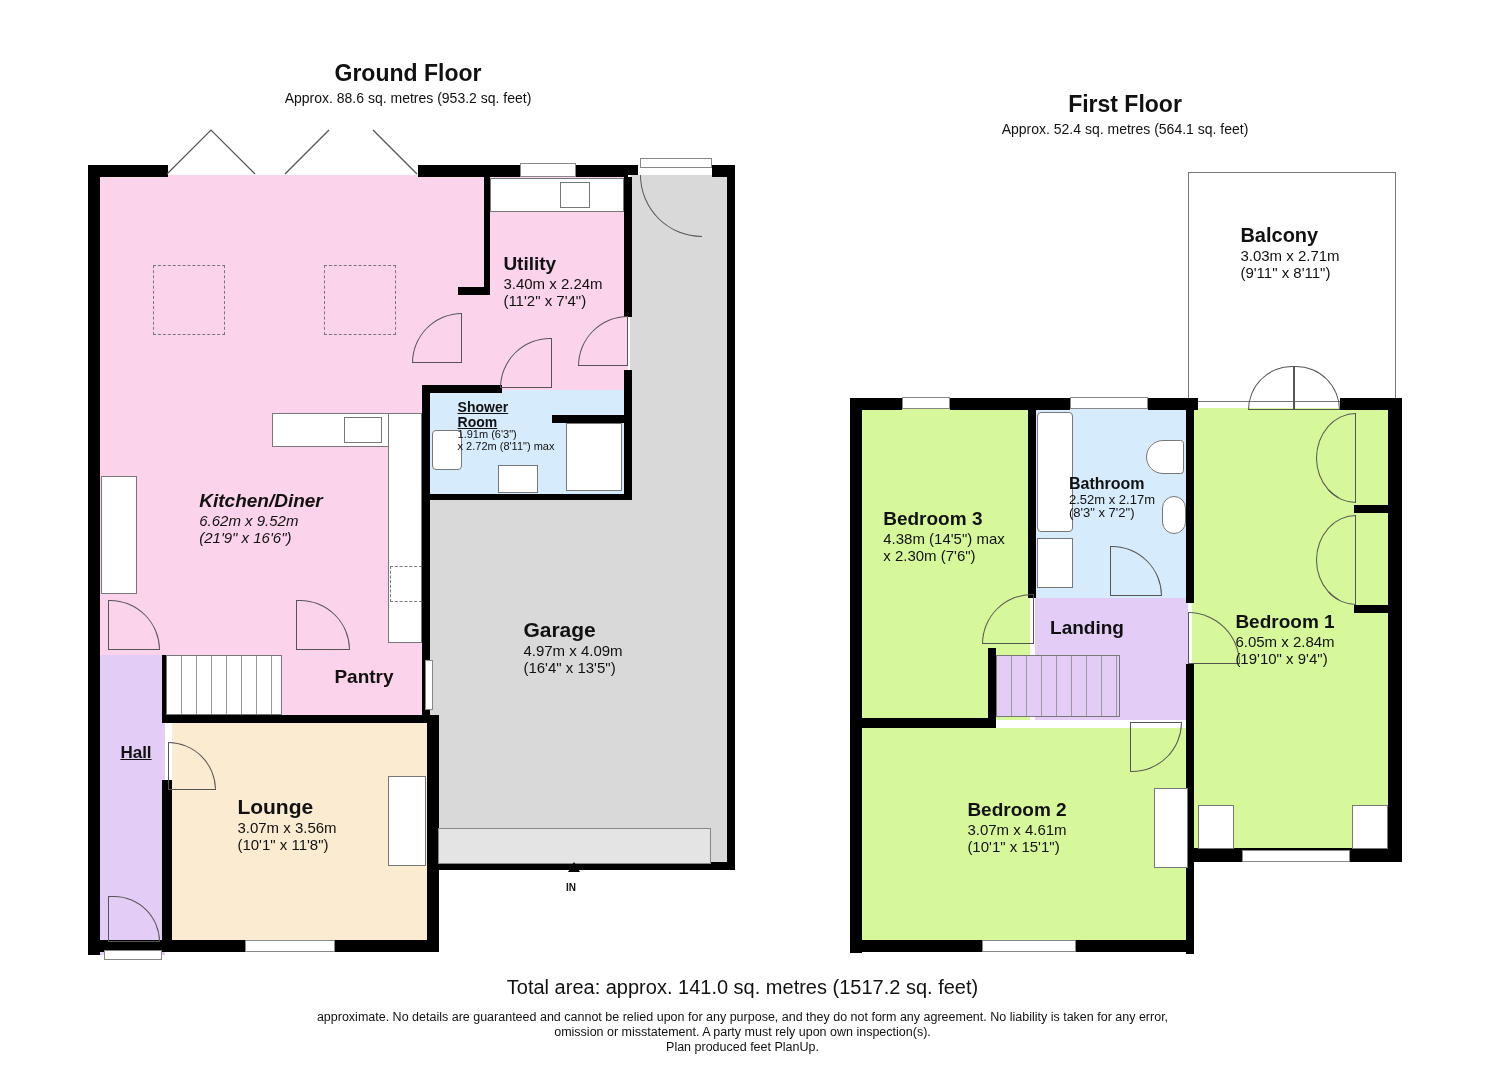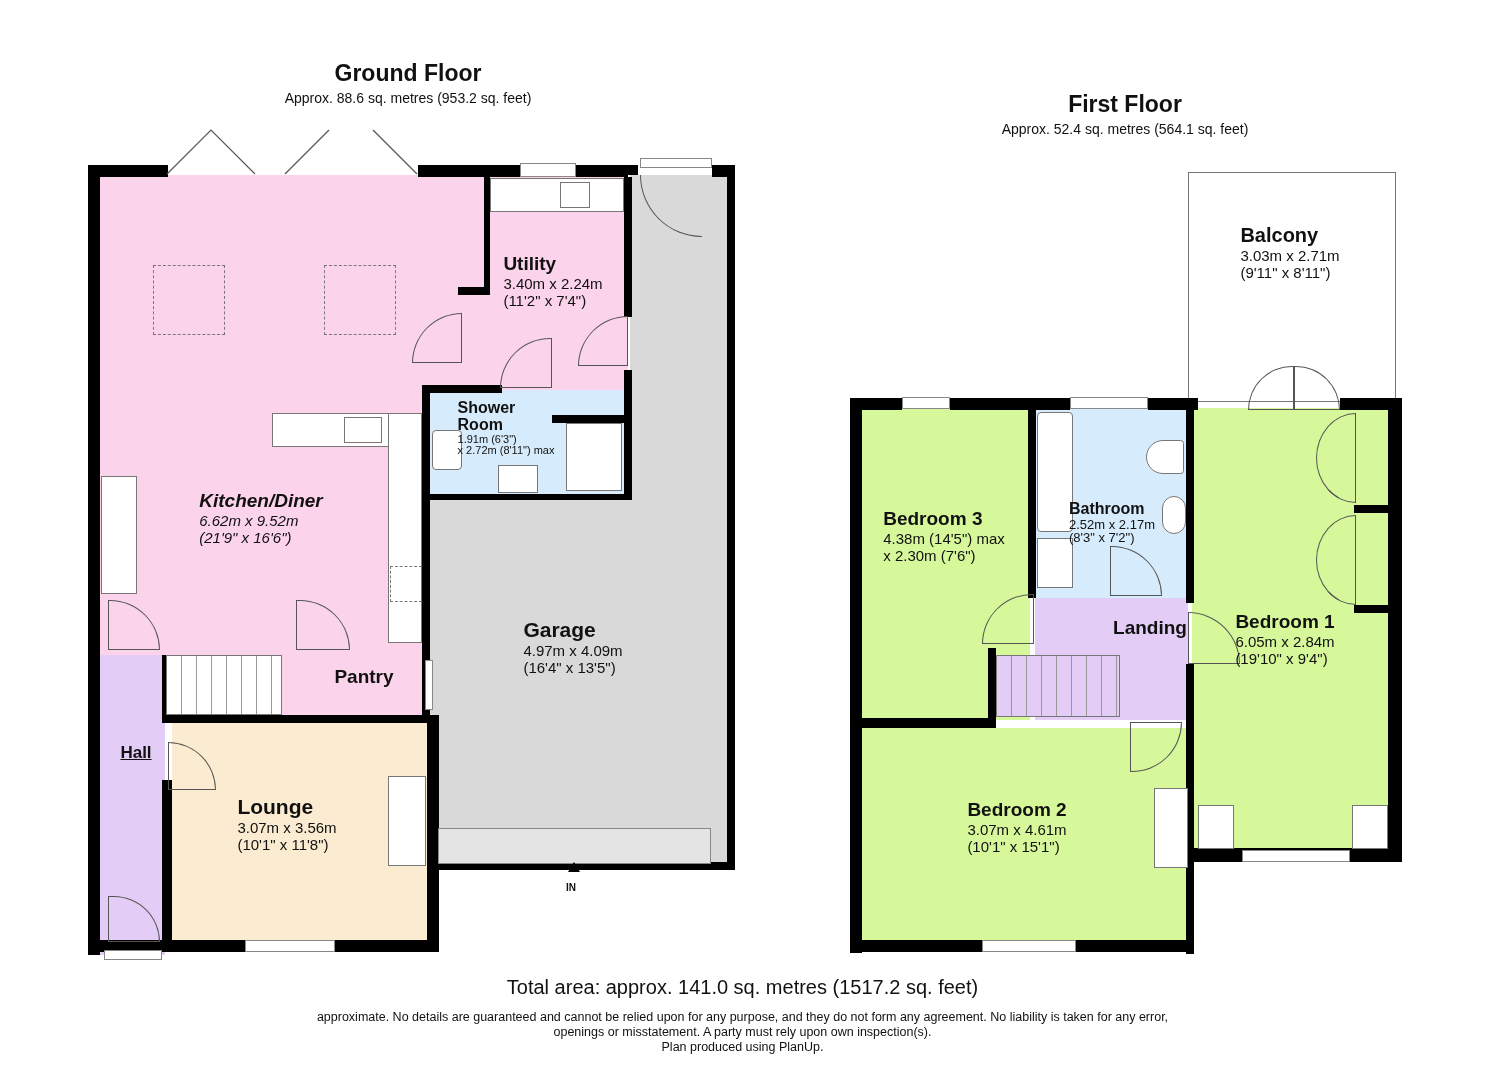--- a/index.html
+++ b/index.html
@@ -4,21 +4,21 @@
 <style>
   html,body{margin:0;padding:0;background:#fff;}
   body{width:1485px;height:1080px;position:relative;overflow:hidden;font-family:"Liberation Sans",sans-serif;color:#111;}
   .abs{position:absolute;}
   .title{font-weight:bold;font-size:23px;text-align:center;}
   .sub{font-size:14px;text-align:center;}
   .room{position:absolute;}
   .label{position:absolute;text-align:left;line-height:1.15;white-space:nowrap;transform:translateX(-50%);}
   .rname{font-weight:bold;font-size:19px;display:block;}
   .rdim{font-size:15px;display:block;}
-  .small .rname{font-size:16px;}
+  .small .rname{font-size:14px;text-decoration:underline;}
   .small .rdim{font-size:11px;}
   .wall{position:absolute;background:#000;}
   .window{position:absolute;background:#fff;border:1px solid #888;box-sizing:border-box;}
   .door-arc{position:absolute;border:1px solid #555;box-sizing:border-box;}
   .fixture{position:absolute;background:#fff;border:1px solid #777;box-sizing:border-box;}
   .dash{position:absolute;border:1px dashed #777;box-sizing:border-box;}
   .total{position:absolute;left:0;width:1485px;top:976px;text-align:center;font-size:20px;}
   .disclaimer{position:absolute;left:250px;width:985px;top:1010px;text-align:center;font-size:12.5px;line-height:15px;}
 </style>
 </head>
@@ -194,38 +194,38 @@
   <div class="label" style="left:1290px;top:224px;">
     <span class="rname" style="font-size:20px;">Balcony</span>
     <span class="rdim">3.03m x 2.71m</span>
     <span class="rdim">(9'11" x 8'11")</span>
   </div>
   <div class="label" style="left:944px;top:508px;">
     <span class="rname">Bedroom 3</span>
     <span class="rdim">4.38m (14'5") max</span>
     <span class="rdim">x 2.30m (7'6")</span>
   </div>
-  <div class="label" style="left:1112px;top:476px;line-height:1.05;margin-top:25px;">
+  <div class="label" style="left:1112px;top:476px;line-height:1.05;">
     <span class="rname" style="font-size:16px;">Bathroom</span>
     <span class="rdim" style="font-size:13px;">2.52m x 2.17m</span>
     <span class="rdim" style="font-size:13px;">(8'3" x 7'2")</span>
   </div>
-  <div class="label" style="left:1150px;top:617px;">
+  <div class="label" style="left:1087px;top:617px;">
     <span class="rname">Landing</span>
   </div>
   <div class="label" style="left:1285px;top:611px;">
     <span class="rname">Bedroom 1</span>
     <span class="rdim">6.05m x 2.84m</span>
     <span class="rdim">(19'10" x 9'4")</span>
   </div>
   <div class="label" style="left:1017px;top:799px;">
     <span class="rname">Bedroom 2</span>
     <span class="rdim">3.07m x 4.61m</span>
     <span class="rdim">(10'1" x 15'1")</span>
   </div>
 </div>
 
 <div class="total">Total area: approx. 141.0 sq. metres (1517.2 sq. feet)</div>
 <div class="disclaimer">
   <div>approximate. No details are guaranteed and cannot be relied upon for any purpose, and they do not form any agreement. No liability is taken for any error,</div>
-  <div>openings or misstatement. A party must rely upon own inspection(s).</div>
-  <div>Plan produced using PlanUp.</div>
+  <div>omission or misstatement. A party must rely upon own inspection(s).</div>
+  <div>Plan produced feet PlanUp.</div>
 </div>
 
 </body></html>

